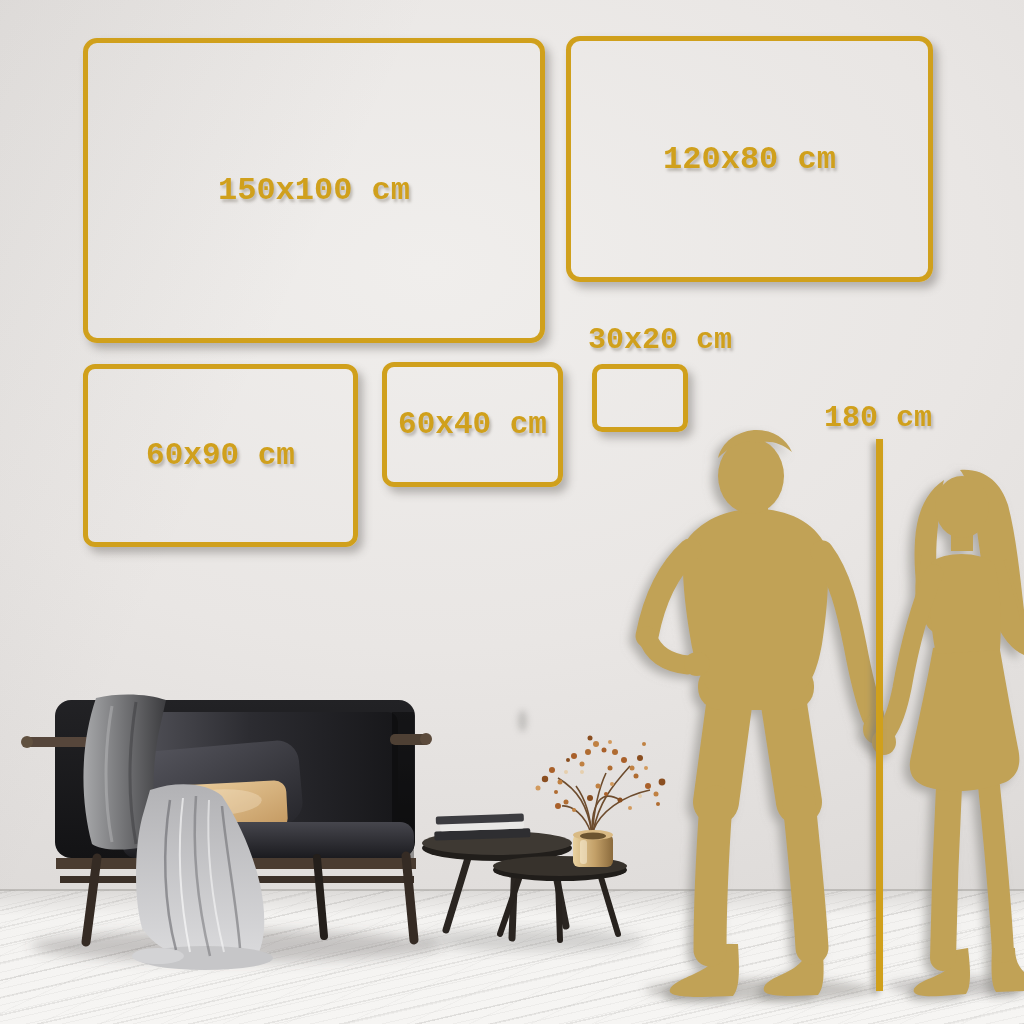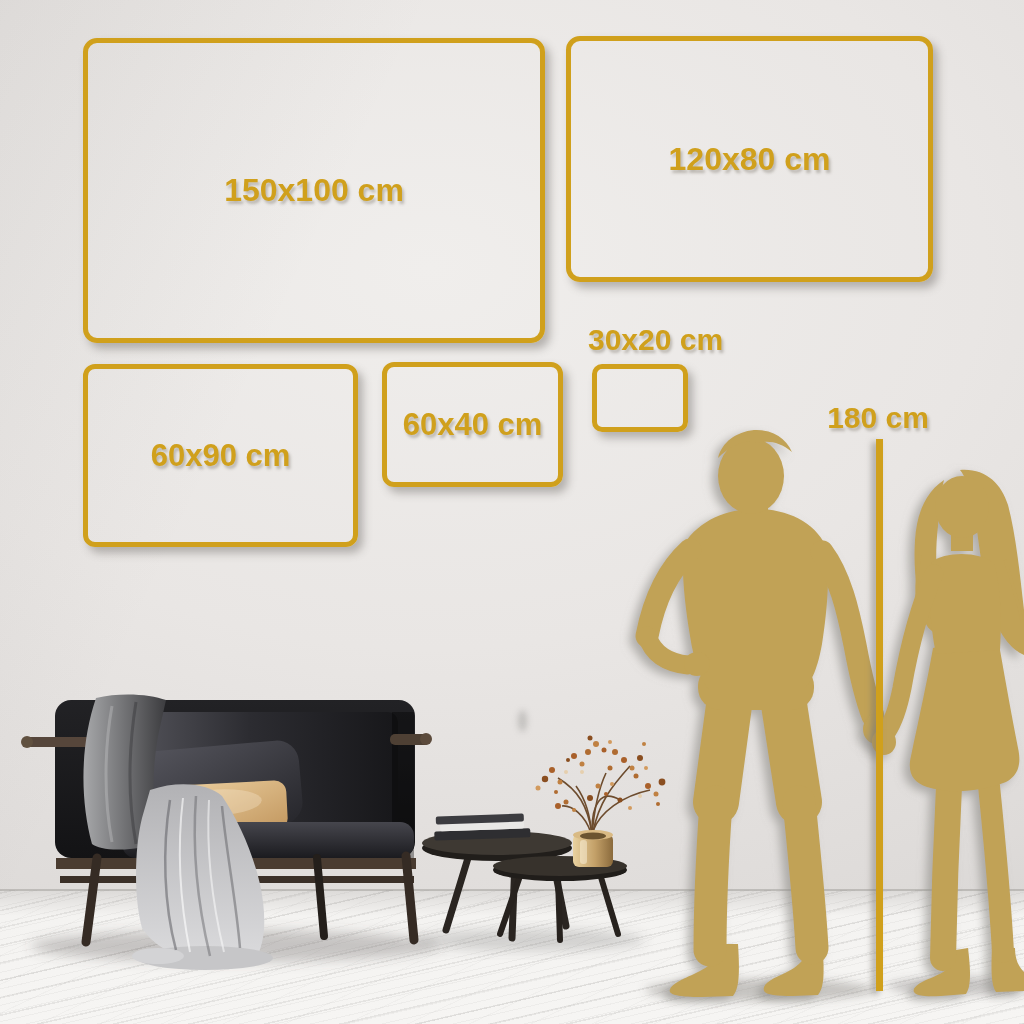--- a/index.html
+++ b/index.html
@@ -1,18 +1,18 @@
 <!DOCTYPE html>
 <html><head>
 <meta charset="utf-8">
 <style>
   html,body{margin:0;padding:0;background:#cfcdcb;}
   .stage{
     position:relative;width:1024px;height:1024px;overflow:hidden;
-    font-family:Liberation Sans, sans-serif;
+    font-family:Liberation Mono, monospace;
     background:#e8e5e3;
   }
   
   .wall{
     position:absolute;left:0;top:0;width:1024px;height:892px;
     background:
       linear-gradient(115deg, rgba(120,118,115,0.10), rgba(120,118,115,0) 30%),
       radial-gradient(120% 95% at 42% 30%, #f0eeec 0%, #e9e6e4 45%, #dedbd9 82%, #d4d2d0 100%);
   }
   .floor{

